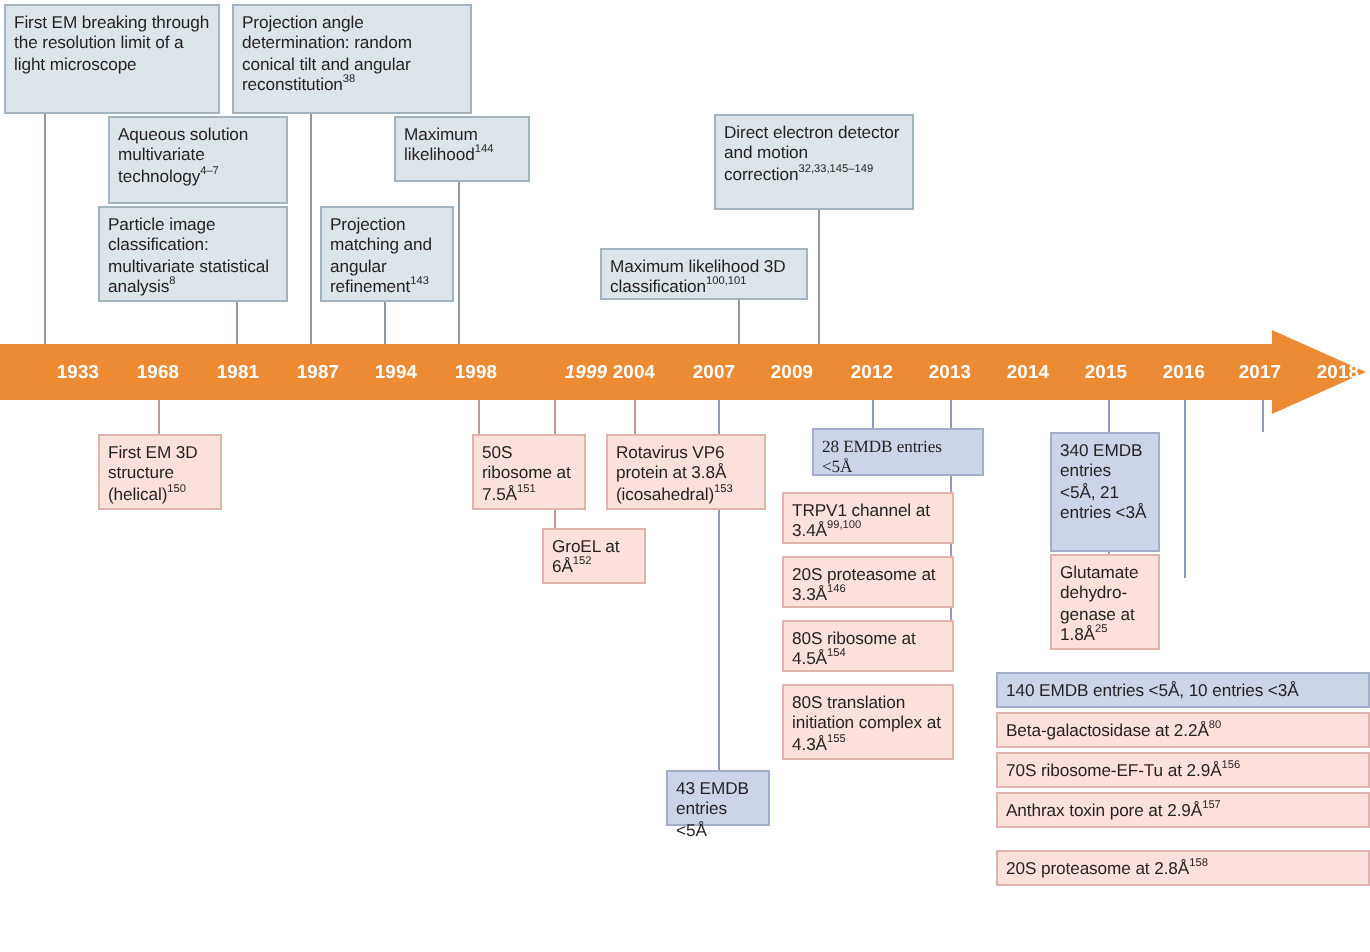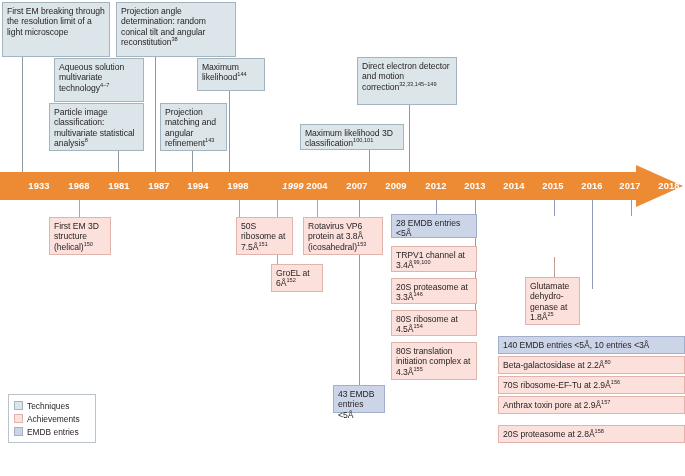--- a/index.html
+++ b/index.html
@@ -165,21 +165,21 @@
   </div>
 
   <div class="box ach" style="left:271px;top:264px;width:52px;height:28px;">
     <span>GroEL at 6Å</span><sup>152</sup>
   </div>
 
   <div class="box ach" style="left:303px;top:217px;width:80px;height:38px;">
     <span>Rotavirus VP6 protein at 3.8Å (icosahedral)</span><sup>153</sup>
   </div>
 
-  <div class="box emdb" style="left:391px;top:214px;width:86px;height:24px;">
+  <div class="box emdb" style="left:406px;top:214px;width:86px;height:24px;font-family:Liberation Serif, serif;">
     <span>28 EMDB entries &lt;5Å</span>
   </div>
 
   <div class="box ach" style="left:391px;top:246px;width:86px;height:26px;">
     <span>TRPV1 channel at 3.4Å</span><sup>99,100</sup>
   </div>
 
   <div class="box ach" style="left:391px;top:278px;width:86px;height:26px;">
     <span>20S proteasome at 3.3Å</span><sup>146</sup>
   </div>
@@ -189,20 +189,23 @@
   </div>
 
   <div class="box ach" style="left:391px;top:342px;width:86px;height:38px;">
     <span>80S translation initiation complex at 4.3Å</span><sup>155</sup>
   </div>
 
   <div class="box emdb" style="left:333px;top:385px;width:52px;height:28px;">
     <span>43 EMDB entries &lt;5Å</span>
   </div>
 
+  <div class="box emdb" style="left:525px;top:216px;width:55px;height:60px;">
+    <span>340 EMDB entries &lt;5Å, 21 entries &lt;3Å</span>
+  </div>
 
   <div class="box ach" style="left:525px;top:277px;width:55px;height:48px;">
     <span>Glutamate dehydro-genase at 1.8Å</span><sup>25</sup>
   </div>
 
 
 
   <div class="box emdb" style="left:498px;top:336px;width:187px;height:18px;">
     <span>140 EMDB entries &lt;5Å, 10 entries &lt;3Å</span>
   </div>
@@ -216,29 +219,15 @@
   </div>
 
   <div class="box ach" style="left:498px;top:396px;width:187px;height:18px;">
     <span>Anthrax toxin pore at 2.9Å</span><sup>157</sup>
   </div>
 
   <div class="box ach" style="left:498px;top:425px;width:187px;height:18px;">
     <span>20S proteasome at 2.8Å</span><sup>158</sup>
   </div>
 
-  <div id="legend">
-    <div class="lg-row">
-      <span class="lg-sw tech"></span>
-      <span class="lg-txt">Techniques</span>
-    </div>
-    <div class="lg-row">
-      <span class="lg-sw ach"></span>
-      <span class="lg-txt">Achievements</span>
-    </div>
-    <div class="lg-row">
-      <span class="lg-sw emdb"></span>
-      <span class="lg-txt">EMDB entries</span>
-    </div>
-  </div>
 
 
 </div>
 
 </body></html>

